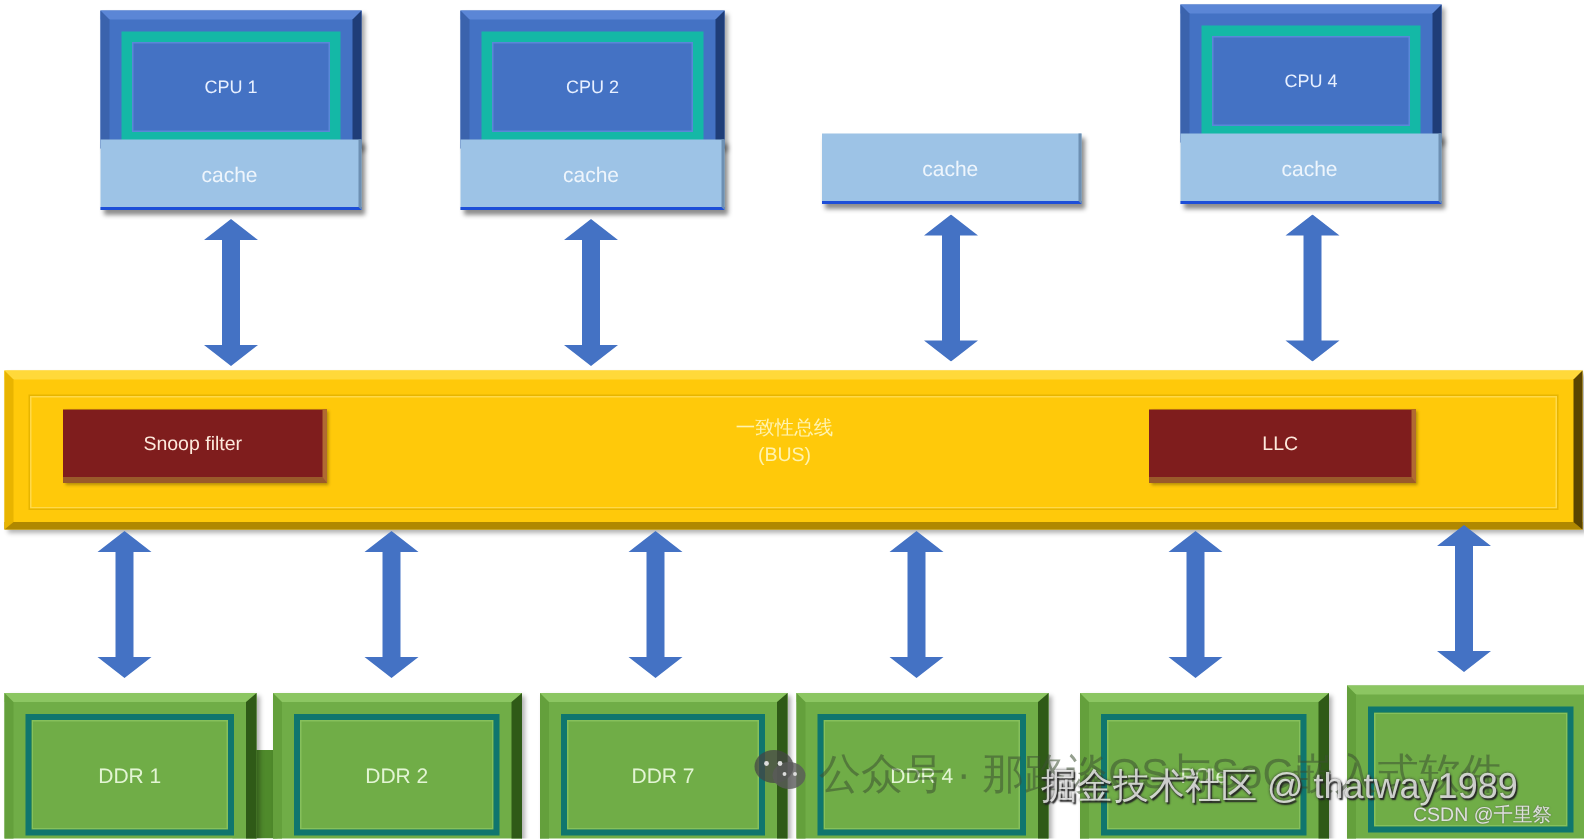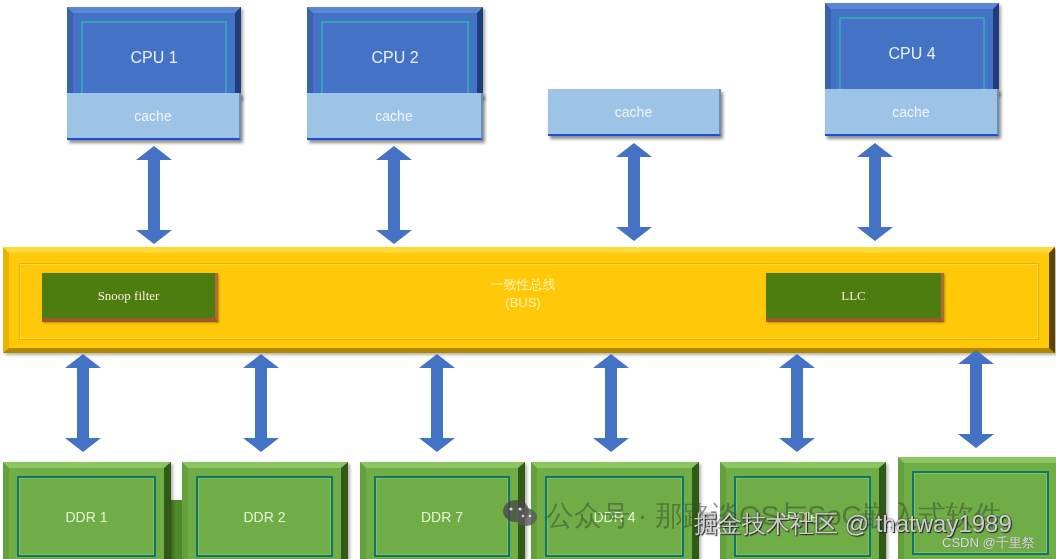--- a/index.html
+++ b/index.html
@@ -3,41 +3,41 @@
   <meta charset="utf-8">
   <style>
     html, body { margin:0; padding:0; }
     body { width:1056px; height:559px; position:relative; overflow:hidden; background:#ffffff; font-family:"Liberation Sans", sans-serif; }
 
     
     .cpu { position:absolute; }
     .cpu-core { position:absolute; left:0; top:0; right:0; background:#4472c4;
       border-top:6px solid #5b86d6; border-left:6px solid #3b63ad; border-right:6px solid #1f3d78; border-bottom:0;
       box-shadow: 2px 2px 3px rgba(0,0,0,0.35); }
-    .cpu-core .inner { position:absolute; left:8px; top:8px; right:8px; bottom:4px; border:1px solid #14b8a6; box-shadow: inset 0 0 0 1px #5a88d8; display:flex; align-items:center; justify-content:center; color:#e8f0ff; font-size:16px; }
+    .cpu-core .inner { position:absolute; left:8px; top:8px; right:8px; bottom:4px; border:7px solid #14b8a6; box-shadow: inset 0 0 0 1px #5a88d8; display:flex; align-items:center; justify-content:center; color:#e8f0ff; font-size:12px; }
     .cpu-cache { position:absolute; left:0; right:0; background:#9dc3e6; color:#eef5fc; font-size:14px; display:flex; align-items:center; justify-content:center;
       box-shadow: 2px 3px 3px rgba(0,0,0,0.45); border-right:2px solid #6d8fb2; border-bottom:2px solid #1d4ed8; }
 
     
     .arrow { position:absolute; }
 
     
     .bus { position:absolute; background:#ffc90a;
       border-top:6px solid #ffd93a; border-left:6px solid #e8b400; border-right:6px solid #5a4400; border-bottom:5px solid #b08800;
       box-shadow: 2px 2px 3px rgba(0,0,0,0.3); }
     .bus .inner { position:absolute; left:10px; top:10px; right:10px; bottom:8px; border:1px solid #e7b500; box-shadow: inset 0 0 0 1px #ffd94a; }
     .bus-label { position:absolute; color:#fff3b0; font-size:13px; text-align:center; line-height:18px; }
-    .bus-block { position:absolute; background:#4d7c0f; color:#fde9dc; font-size:13px; display:flex; align-items:center; justify-content:center;
-      border-right:3px solid #b06a32; border-bottom:4px solid #9a5a2a; box-shadow: 1px 1px 2px rgba(0,0,0,0.3); font-family: Liberation Serif, serif; }
+    .bus-block { position:absolute; background:#7f1d1d; color:#fde9dc; font-size:13px; display:flex; align-items:center; justify-content:center;
+      border-right:3px solid #b06a32; border-bottom:4px solid #9a5a2a; box-shadow: 1px 1px 2px rgba(0,0,0,0.3); }
 
     
     .dev { position:absolute; background:#70ad47;
       border-top:6px solid #8cc662; border-left:6px solid #64a03c; border-right:7px solid #2f5a17; border-bottom:7px solid #3e7020;
       box-shadow: 2px 2px 3px rgba(0,0,0,0.3); }
-    .dev .inner { position:absolute; left:8px; top:8px; right:8px; bottom:8px; border:2px solid #0f766e; box-shadow: inset 0 0 0 1px #86c05c; display:flex; align-items:center; justify-content:center; color:#e3f5d4; font-size:14px; }
+    .dev .inner { position:absolute; left:8px; top:8px; right:8px; bottom:8px; border:4px solid #0f766e; box-shadow: inset 0 0 0 1px #86c05c; display:flex; align-items:center; justify-content:center; color:#e3f5d4; font-size:14px; }
     .connector { position:absolute; background:#4f8a2b; }
 
     
     .wm { position:absolute; white-space:nowrap; pointer-events:none; }
     .wm1 { color:rgba(60,80,50,0.55); font-size:28px; }
     .wm2 { color:rgba(255,255,255,0.75); font-size:24px; text-shadow:0 0 2px #333, 1px 1px 1px #222; }
     .wm3 { color:rgba(255,255,255,0.8); font-size:13px; text-shadow:0 0 1px #555; }
     .wechat { position:absolute; width:36px; height:30px; }
   </style>
 </head>
@@ -54,21 +54,21 @@
   <div class="cpu-core" style="height:86px;">
     <div class="inner">CPU 2</div>
   </div>
   <div class="cpu-cache" style="top:86px;height:45px;">cache</div>
 </div>
 
 <div class="cpu" style="left:548px;top:3px;width:173px;height:131px;">
   <div class="cpu-cache" style="top:86px;height:45px;">cache</div>
 </div>
 
-<div class="cpu" style="left:825px;top:3px;width:174px;height:134px;">
+<div class="cpu" style="left:787px;top:3px;width:174px;height:134px;">
   <div class="cpu-core" style="height:86px;">
     <div class="inner">CPU 4</div>
   </div>
   <div class="cpu-cache" style="top:86px;height:45px;">cache</div>
 </div>
 
 <svg class="arrow" style="left:134px;top:146px;" width="40" height="98" viewBox="0 0 40 98">
   <polygon points="20,0 38,14 26,14 26,84 38,84 20,98 2,84 14,84 14,14 2,14" fill="#4472c4"></polygon>
 </svg>
 <svg class="arrow" style="left:374px;top:146px;" width="40" height="98" viewBox="0 0 40 98">

